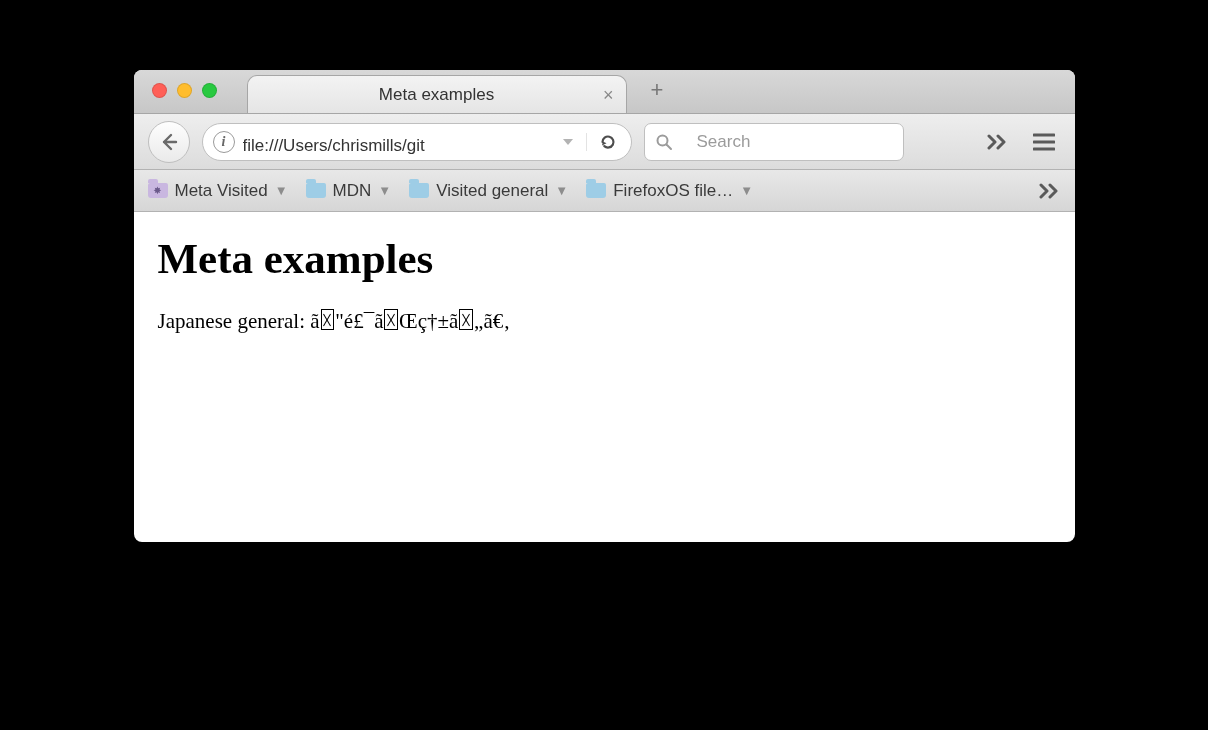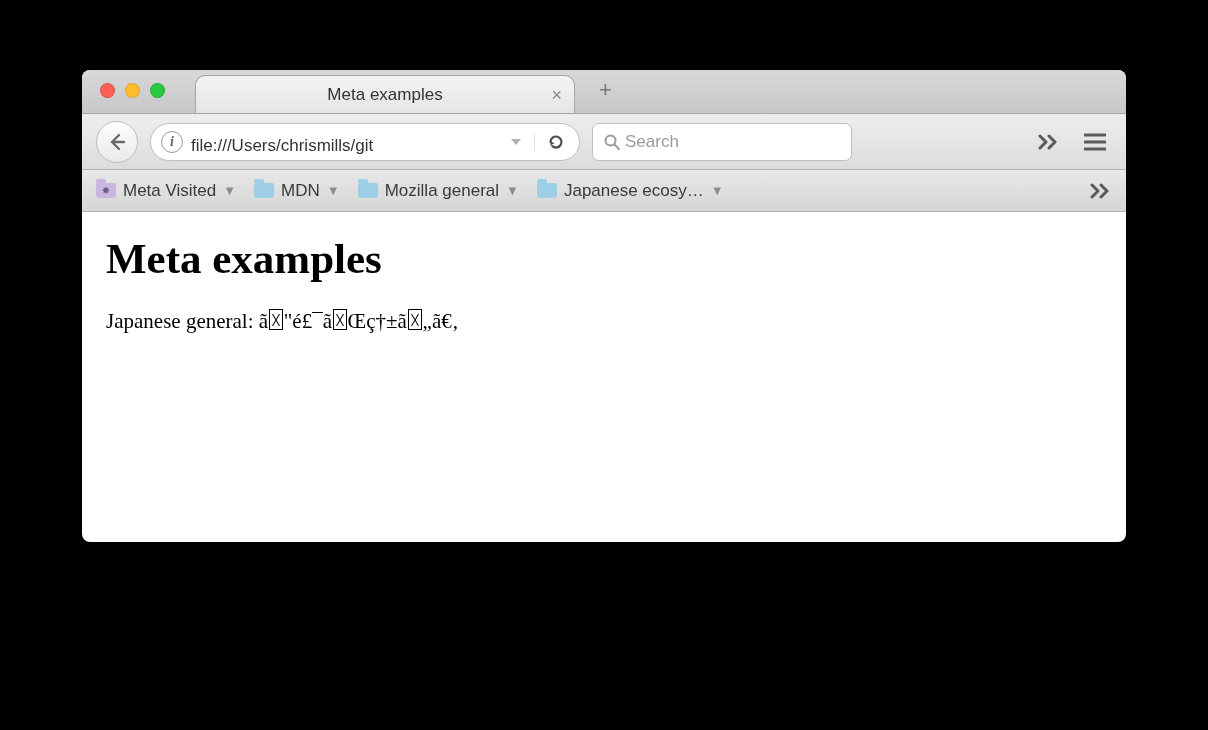--- a/index.html
+++ b/index.html
@@ -6,21 +6,21 @@
   html, body { width: 1208px; height: 730px; }
   body {
     background: #000;
     font-family: -apple-system, "Helvetica Neue", Arial, sans-serif;
     display: flex;
     align-items: flex-start;
     justify-content: center;
     padding-top: 70px;
   }
   .window {
-    width: 1044px;
+    width: 941px;
     height: 472px;
     background: #fff;
     border-radius: 8px;
     overflow: hidden;
     box-shadow: 0 30px 60px rgba(0,0,0,0.6), 0 0 0 1px rgba(0,0,0,0.25);
     display: flex;
     flex-direction: column;
   }
 
   
@@ -125,21 +125,21 @@
 
   .searchbox {
     flex: 0 0 260px;
     height: 38px;
     background: #fff;
     border: 1px solid #bfbfbf;
     border-radius: 7px;
     display: flex;
     align-items: center;
     padding: 0 10px;
-    gap: 4px;
+    gap: 24px;
     color: #9b9b9b;
     font-size: 17px;
   }
   .spacer { flex: 1; }
   .overflow, .menu {
     color: #5a5a5a;
     font-size: 24px;
     padding: 0 6px;
   }
 
@@ -290,26 +290,26 @@
       <span>Meta Visited</span>
       <span class="dd">▼</span>
     </div>
     <div class="bm">
       <span class="folder-icon folder-blue"></span>
       <span>MDN</span>
       <span class="dd">▼</span>
     </div>
     <div class="bm">
       <span class="folder-icon folder-blue"></span>
-      <span>Mozilla general</span>
+      <span>Visited general</span>
       <span class="dd">▼</span>
     </div>
     <div class="bm">
       <span class="folder-icon folder-blue"></span>
-      <span>Japanese ecosy…</span>
+      <span>FirefoxOS file…</span>
       <span class="dd">▼</span>
     </div>
     <div class="overflow-right">
       <svg width="22" height="16" viewBox="0 0 22 16">
         <path d="M2 2 L8 8 L2 14 M11 2 L17 8 L11 14" stroke="#5a5a5a" stroke-width="3" fill="none" stroke-linecap="round" stroke-linejoin="round"></path>
       </svg>
     </div>
   </div>
 
   <div class="content">

